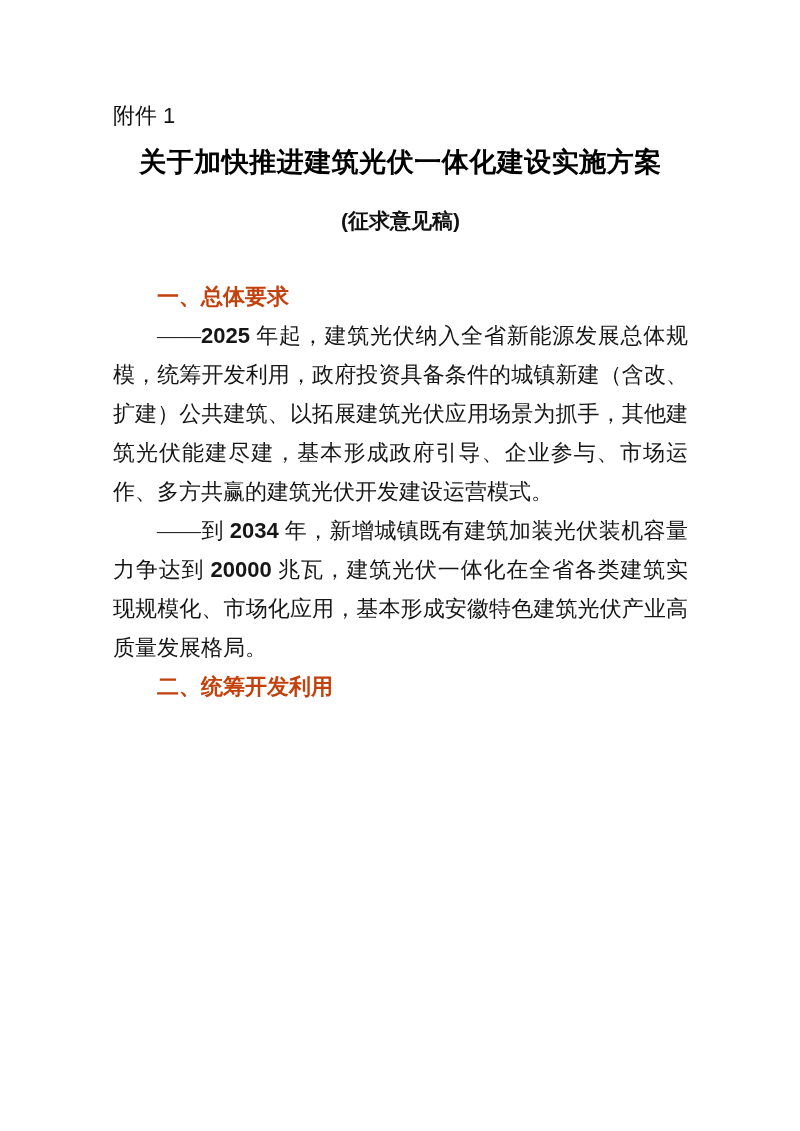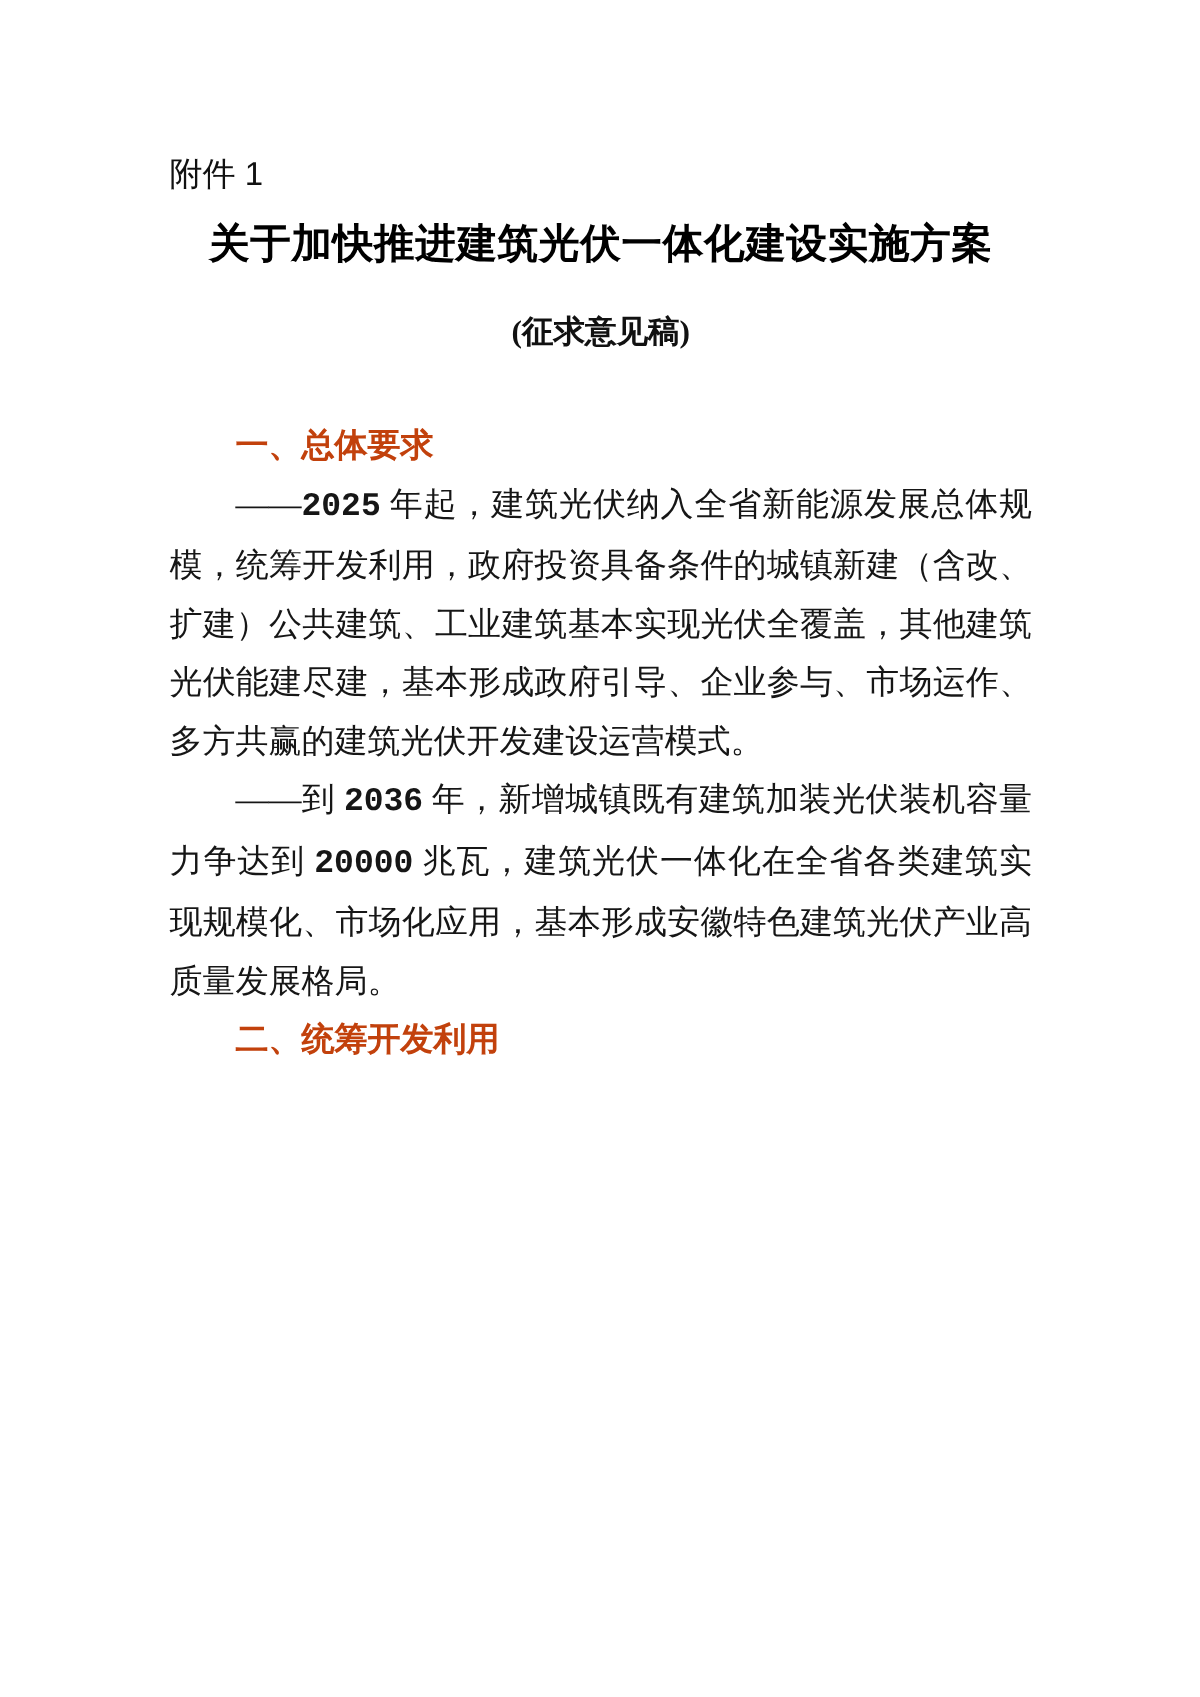--- a/index.html
+++ b/index.html
@@ -31,21 +31,21 @@
     font-family: "Liberation Serif", "DejaVu Serif", serif;
     font-size: 27px;
     line-height: 33px;
     font-weight: 700;
     color: #000000;
     letter-spacing: 0.5px;
   }
   .doc-subtitle {
     margin-top: 29px;
     text-align: center;
-    font-family: Liberation Serif, serif;
+    font-family: Liberation Sans, sans-serif;
     font-size: 21px;
     line-height: 26px;
     font-weight: 600;
     color: #111111;
   }
   .doc-body {
     margin-top: 43px;
     font-size: 22px;
     line-height: 39px;
     text-align: justify;
@@ -54,33 +54,33 @@
   .doc-body p {
     margin: 0;
     text-indent: 44px;
   }
   .doc-body p.heading {
     font-family: "Liberation Sans", "DejaVu Sans", sans-serif;
     font-weight: 700;
     color: #c2410c;
   }
   .number {
-    font-family: Liberation Mono, monospace;
+    font-family: Liberation Sans, sans-serif;
     font-weight: 600;
   }
 </style>
 </head>
 <body>
 
 <div class="page">
   <div class="attachment-label">附件 1</div>
 
   <h1 class="doc-title">关于加快推进建筑光伏一体化建设实施方案</h1>
 
   <div class="doc-subtitle">(征求意见稿)</div>
 
   <div class="doc-body" id="doc-body">
       <p class="heading"><span>一、总体要求</span></p>
-      <p class="para"><span>——</span><span class="number">2025</span><span> 年起，建筑光伏纳入全省新能源发展总体规模，统筹开发利用，政府投资具备条件的城镇新建（含改、扩建）公共建筑、工业建筑基本实现光伏全覆盖，其他建筑光伏能建尽建，基本形成政府引导、企业参与、市场运作、多方共赢的建筑光伏开发建设运营模式。</span></p>
-      <p class="para"><span>——到 </span><span class="number">2036</span><span> 年，新增城镇既有建筑加装光伏装机容量力争达到 </span><span class="number">20000</span><span> 兆瓦，建筑光伏一体化在全省各类建筑实现规模化、市场化应用，基本形成安徽特色建筑光伏产业高质量发展格局。</span></p>
+      <p class="para"><span>——</span><span class="number">2025</span><span> 年起，建筑光伏纳入全省新能源发展总体规模，统筹开发利用，政府投资具备条件的城镇新建（含改、扩建）公共建筑、以拓展建筑光伏应用场景为抓手，其他建筑光伏能建尽建，基本形成政府引导、企业参与、市场运作、多方共赢的建筑光伏开发建设运营模式。</span></p>
+      <p class="para"><span>——到 </span><span class="number">2034</span><span> 年，新增城镇既有建筑加装光伏装机容量力争达到 </span><span class="number">20000</span><span> 兆瓦，建筑光伏一体化在全省各类建筑实现规模化、市场化应用，基本形成安徽特色建筑光伏产业高质量发展格局。</span></p>
       <p class="heading"><span>二、统筹开发利用</span></p>
     </div>
 </div>
 
 </body></html>

